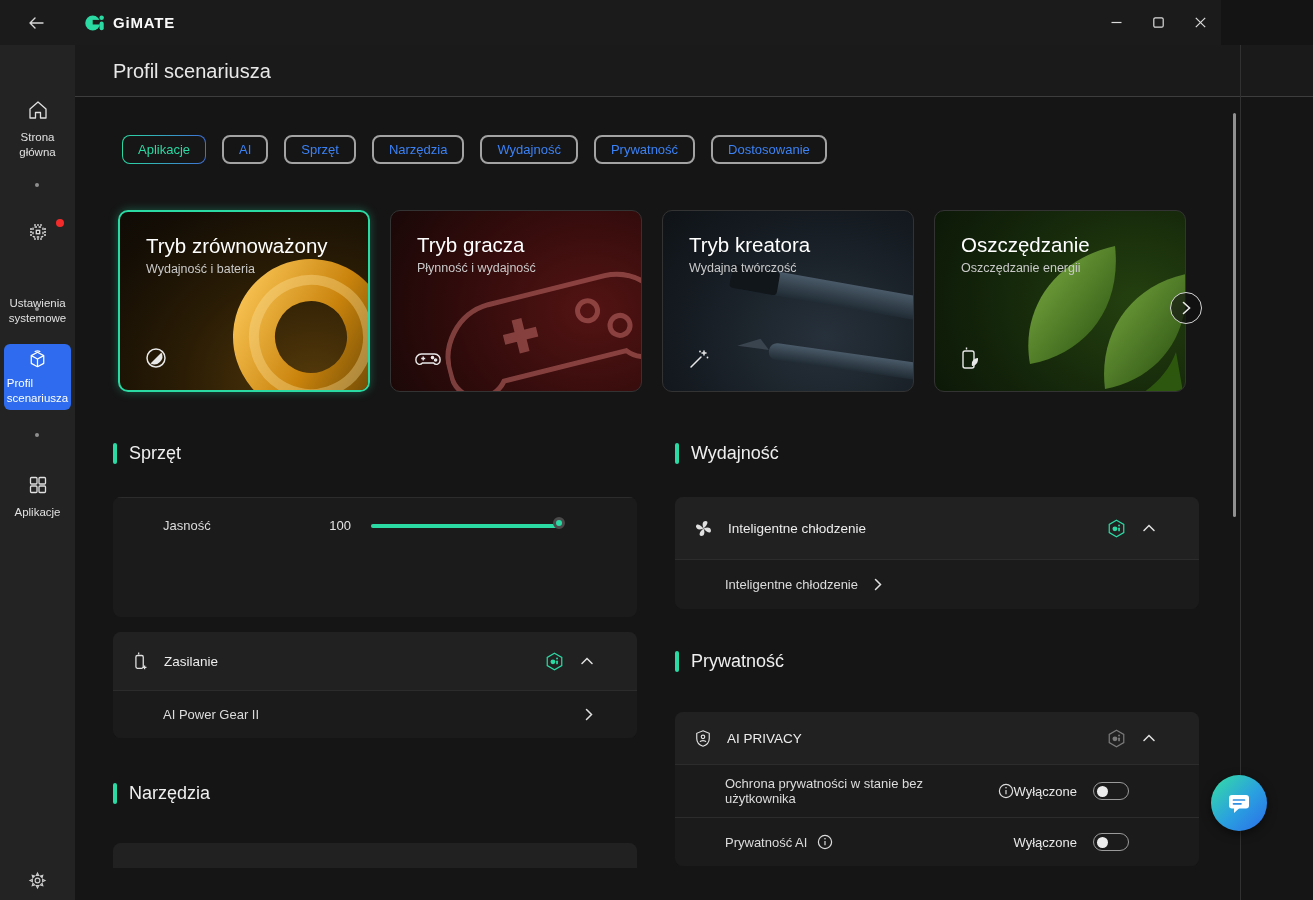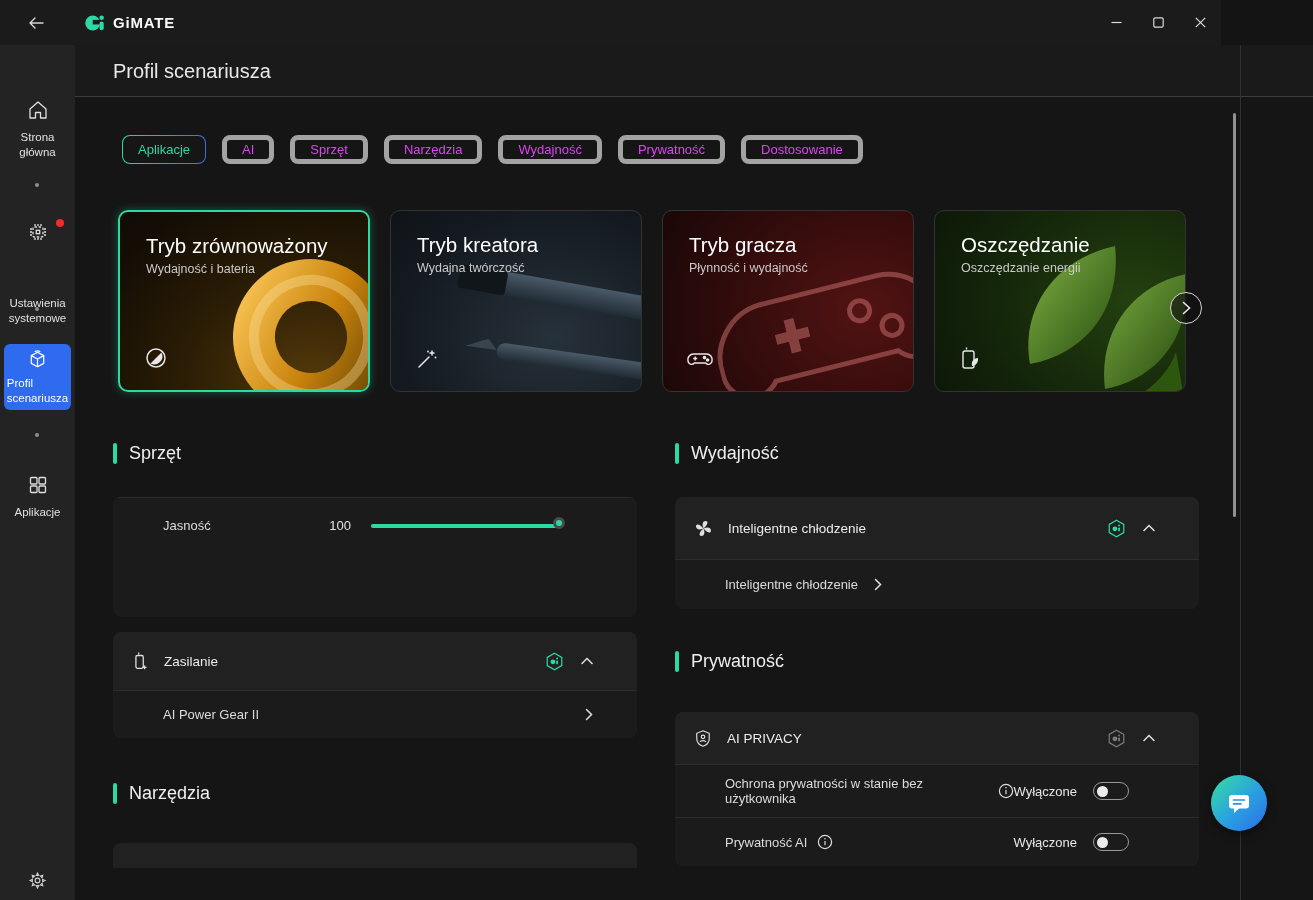--- a/index.html
+++ b/index.html
@@ -27,21 +27,21 @@
   
   .main { position:absolute; top:45px; left:75px; width:1238px; height:855px; background:#151515; }
   .page-header { position:absolute; top:0; left:0; width:100%; height:52px; background:#1a1a1a; border-bottom:1px solid #3d3d3d; }
   .page-title { position:absolute; left:38px; top:0; line-height:52px; font-size:20px; font-weight:400; color:#e8e8e8; }
   .v-line { position:absolute; left:1165px; top:0; width:1px; height:855px; background:#313131; }
   .scrollthumb { position:absolute; left:1158px; top:68px; width:3px; height:404px; background:#909090; border-radius:2px; cursor:pointer; }
   .scroll-content { position:absolute; top:52px; left:0; width:1163px; height:771px; overflow:hidden; }
 
   
   .chips { position:absolute; top:38px; left:47px; display:flex; gap:16px; }
-  .chip { height:29px; padding:0 15px; display:flex; align-items:center; border:5px solid #a3a3a3; border-radius:8px; background:transparent; color:#d946ef; font-size:13px; cursor:pointer; white-space:nowrap; }
+  .chip { height:29px; padding:0 15px; display:flex; align-items:center; border:2px solid #a3a3a3; border-radius:8px; background:transparent; color:#3b82f6; font-size:13px; cursor:pointer; white-space:nowrap; }
   .chip.selected { color:#2bd9a2; border:1px solid transparent; background:linear-gradient(#161616,#161616) padding-box, linear-gradient(90deg,#2bd9a2,#3f6fd8) border-box; }
 
   
   .mode-row { position:absolute; top:113px; left:43px; display:flex; gap:20px; }
   .mode-card { position:relative; width:252px; height:182px; border-radius:10px; overflow:hidden; border:1px solid #333; cursor:pointer; }
   .mode-card.selected { border:2px solid #2bd9a2; box-shadow:0 0 10px rgba(43,217,162,.35); }
   .mode-title { position:absolute; left:26px; top:22px; font-size:20.5px; font-weight:400; color:#fff; }
   .mode-sub { position:absolute; left:26px; top:50px; font-size:12.5px; color:#c9c9c9; }
   .mode-icon { position:absolute; left:24px; bottom:20px; }
   .bg-balanced { background:radial-gradient(130% 150% at 78% 95%, #54390a 0%, #2b1d05 40%, #130d05 75%, #0d0a05 100%); }
@@ -234,20 +234,37 @@
             <circle cx="95" cy="95" r="57" fill="none" stroke="rgba(255,230,160,.35)" stroke-width="10"></circle>
           </svg>
           <div class="mode-title">Tryb zrównoważony</div>
           <div class="mode-sub">Wydajność i bateria</div>
           <svg class="mode-icon" width="24" height="24" viewBox="0 0 24 24">
               <circle cx="12" cy="12" r="9" fill="none" stroke="#e8e8e8" stroke-width="1.5"></circle>
               <path d="M6.5 17.5 A 8.2 8.2 0 0 0 17.5 6.5 L6.5 17.5 Z" fill="#e8e8e8"></path>
             </svg>
         </div>
 
+        <div class="mode-card bg-gamer">
+          <svg class="deco" style="right:-30px; bottom:-18px; transform:rotate(-14deg); opacity:.55;" width="230" height="160" viewBox="0 0 230 160" fill="none" stroke="#c06a66" stroke-width="5">
+            <path d="M55 40 H175 A55 55 0 0 1 228 100 A28 28 0 0 1 178 118 H52 A28 28 0 0 1 2 100 A55 55 0 0 1 55 40 Z"></path>
+            <path d="M62 78 h34 M79 61 v34" stroke-width="10"></path>
+            <circle cx="150" cy="70" r="10"></circle>
+              <circle cx="178" cy="92" r="10"></circle>
+          </svg>
+          <div class="mode-title">Tryb gracza</div>
+          <div class="mode-sub">Płynność i wydajność</div>
+          <svg class="mode-icon" width="26" height="22" viewBox="0 0 26 22" fill="none" stroke="#e8e8e8" stroke-width="1.4">
+              <path d="M6.5 5 H19.5 A5.5 5.5 0 0 1 25 11.5 A3.6 3.6 0 0 1 18.6 14 H7.4 A3.6 3.6 0 0 1 1 11.5 A5.5 5.5 0 0 1 6.5 5 Z"></path>
+              <path d="M6.2 9.5 h4 M8.2 7.5 v4"></path>
+              <circle cx="17.5" cy="8.6" r="1.1" fill="#e8e8e8"></circle>
+              <circle cx="20.6" cy="11" r="1.1" fill="#e8e8e8"></circle>
+            </svg>
+        </div>
+
         <div class="mode-card bg-creator">
           <svg class="deco" style="right:-25px; bottom:-20px;" width="240" height="170" viewBox="0 0 240 170">
             <defs>
                 <linearGradient id="pen" x1="0" y1="0" x2="0" y2="1">
                   <stop offset="0" stop-color="#4a5a68"></stop>
                   <stop offset="1" stop-color="#202b34"></stop>
                 </linearGradient>
               </defs>
             <g transform="rotate(10 120 60)">
                 <rect x="30" y="38" width="200" height="24" rx="12" fill="url(#pen)"></rect>
@@ -261,37 +278,20 @@
           <div class="mode-title">Tryb kreatora</div>
           <div class="mode-sub">Wydajna twórczość</div>
           <svg class="mode-icon" width="24" height="24" viewBox="0 0 24 24" fill="none" stroke="#e8e8e8" stroke-width="1.5" stroke-linecap="round">
               <line x1="4" y1="20" x2="14" y2="10"></line>
               <path d="M17 4 v4 M15 6 h4"></path>
               <circle cx="20.5" cy="10.5" r=".9" fill="#e8e8e8" stroke="none"></circle>
               <circle cx="13" cy="4.5" r=".9" fill="#e8e8e8" stroke="none"></circle>
             </svg>
         </div>
 
-        <div class="mode-card bg-gamer">
-          <svg class="deco" style="right:-30px; bottom:-18px; transform:rotate(-14deg); opacity:.55;" width="230" height="160" viewBox="0 0 230 160" fill="none" stroke="#c06a66" stroke-width="5">
-            <path d="M55 40 H175 A55 55 0 0 1 228 100 A28 28 0 0 1 178 118 H52 A28 28 0 0 1 2 100 A55 55 0 0 1 55 40 Z"></path>
-            <path d="M62 78 h34 M79 61 v34" stroke-width="10"></path>
-            <circle cx="150" cy="70" r="10"></circle>
-              <circle cx="178" cy="92" r="10"></circle>
-          </svg>
-          <div class="mode-title">Tryb gracza</div>
-          <div class="mode-sub">Płynność i wydajność</div>
-          <svg class="mode-icon" width="26" height="22" viewBox="0 0 26 22" fill="none" stroke="#e8e8e8" stroke-width="1.4">
-              <path d="M6.5 5 H19.5 A5.5 5.5 0 0 1 25 11.5 A3.6 3.6 0 0 1 18.6 14 H7.4 A3.6 3.6 0 0 1 1 11.5 A5.5 5.5 0 0 1 6.5 5 Z"></path>
-              <path d="M6.2 9.5 h4 M8.2 7.5 v4"></path>
-              <circle cx="17.5" cy="8.6" r="1.1" fill="#e8e8e8"></circle>
-              <circle cx="20.6" cy="11" r="1.1" fill="#e8e8e8"></circle>
-            </svg>
-        </div>
-
         <div class="mode-card bg-eco">
           <svg class="deco" style="right:-15px; bottom:-18px;" width="210" height="185" viewBox="0 0 210 185">
             <defs>
                 <linearGradient id="leaf" x1="0" y1="0" x2="1" y2="1">
                   <stop offset="0" stop-color="#8abd49"></stop>
                   <stop offset="1" stop-color="#27500f"></stop>
                 </linearGradient>
               </defs>
             <path d="M40 140 C30 85 65 35 125 22 C132 85 95 130 40 140 Z" fill="url(#leaf)" opacity=".92"></path>
             <path d="M115 165 C108 110 140 62 196 50 C202 112 168 155 115 165 Z" fill="url(#leaf)" opacity=".85"></path>

